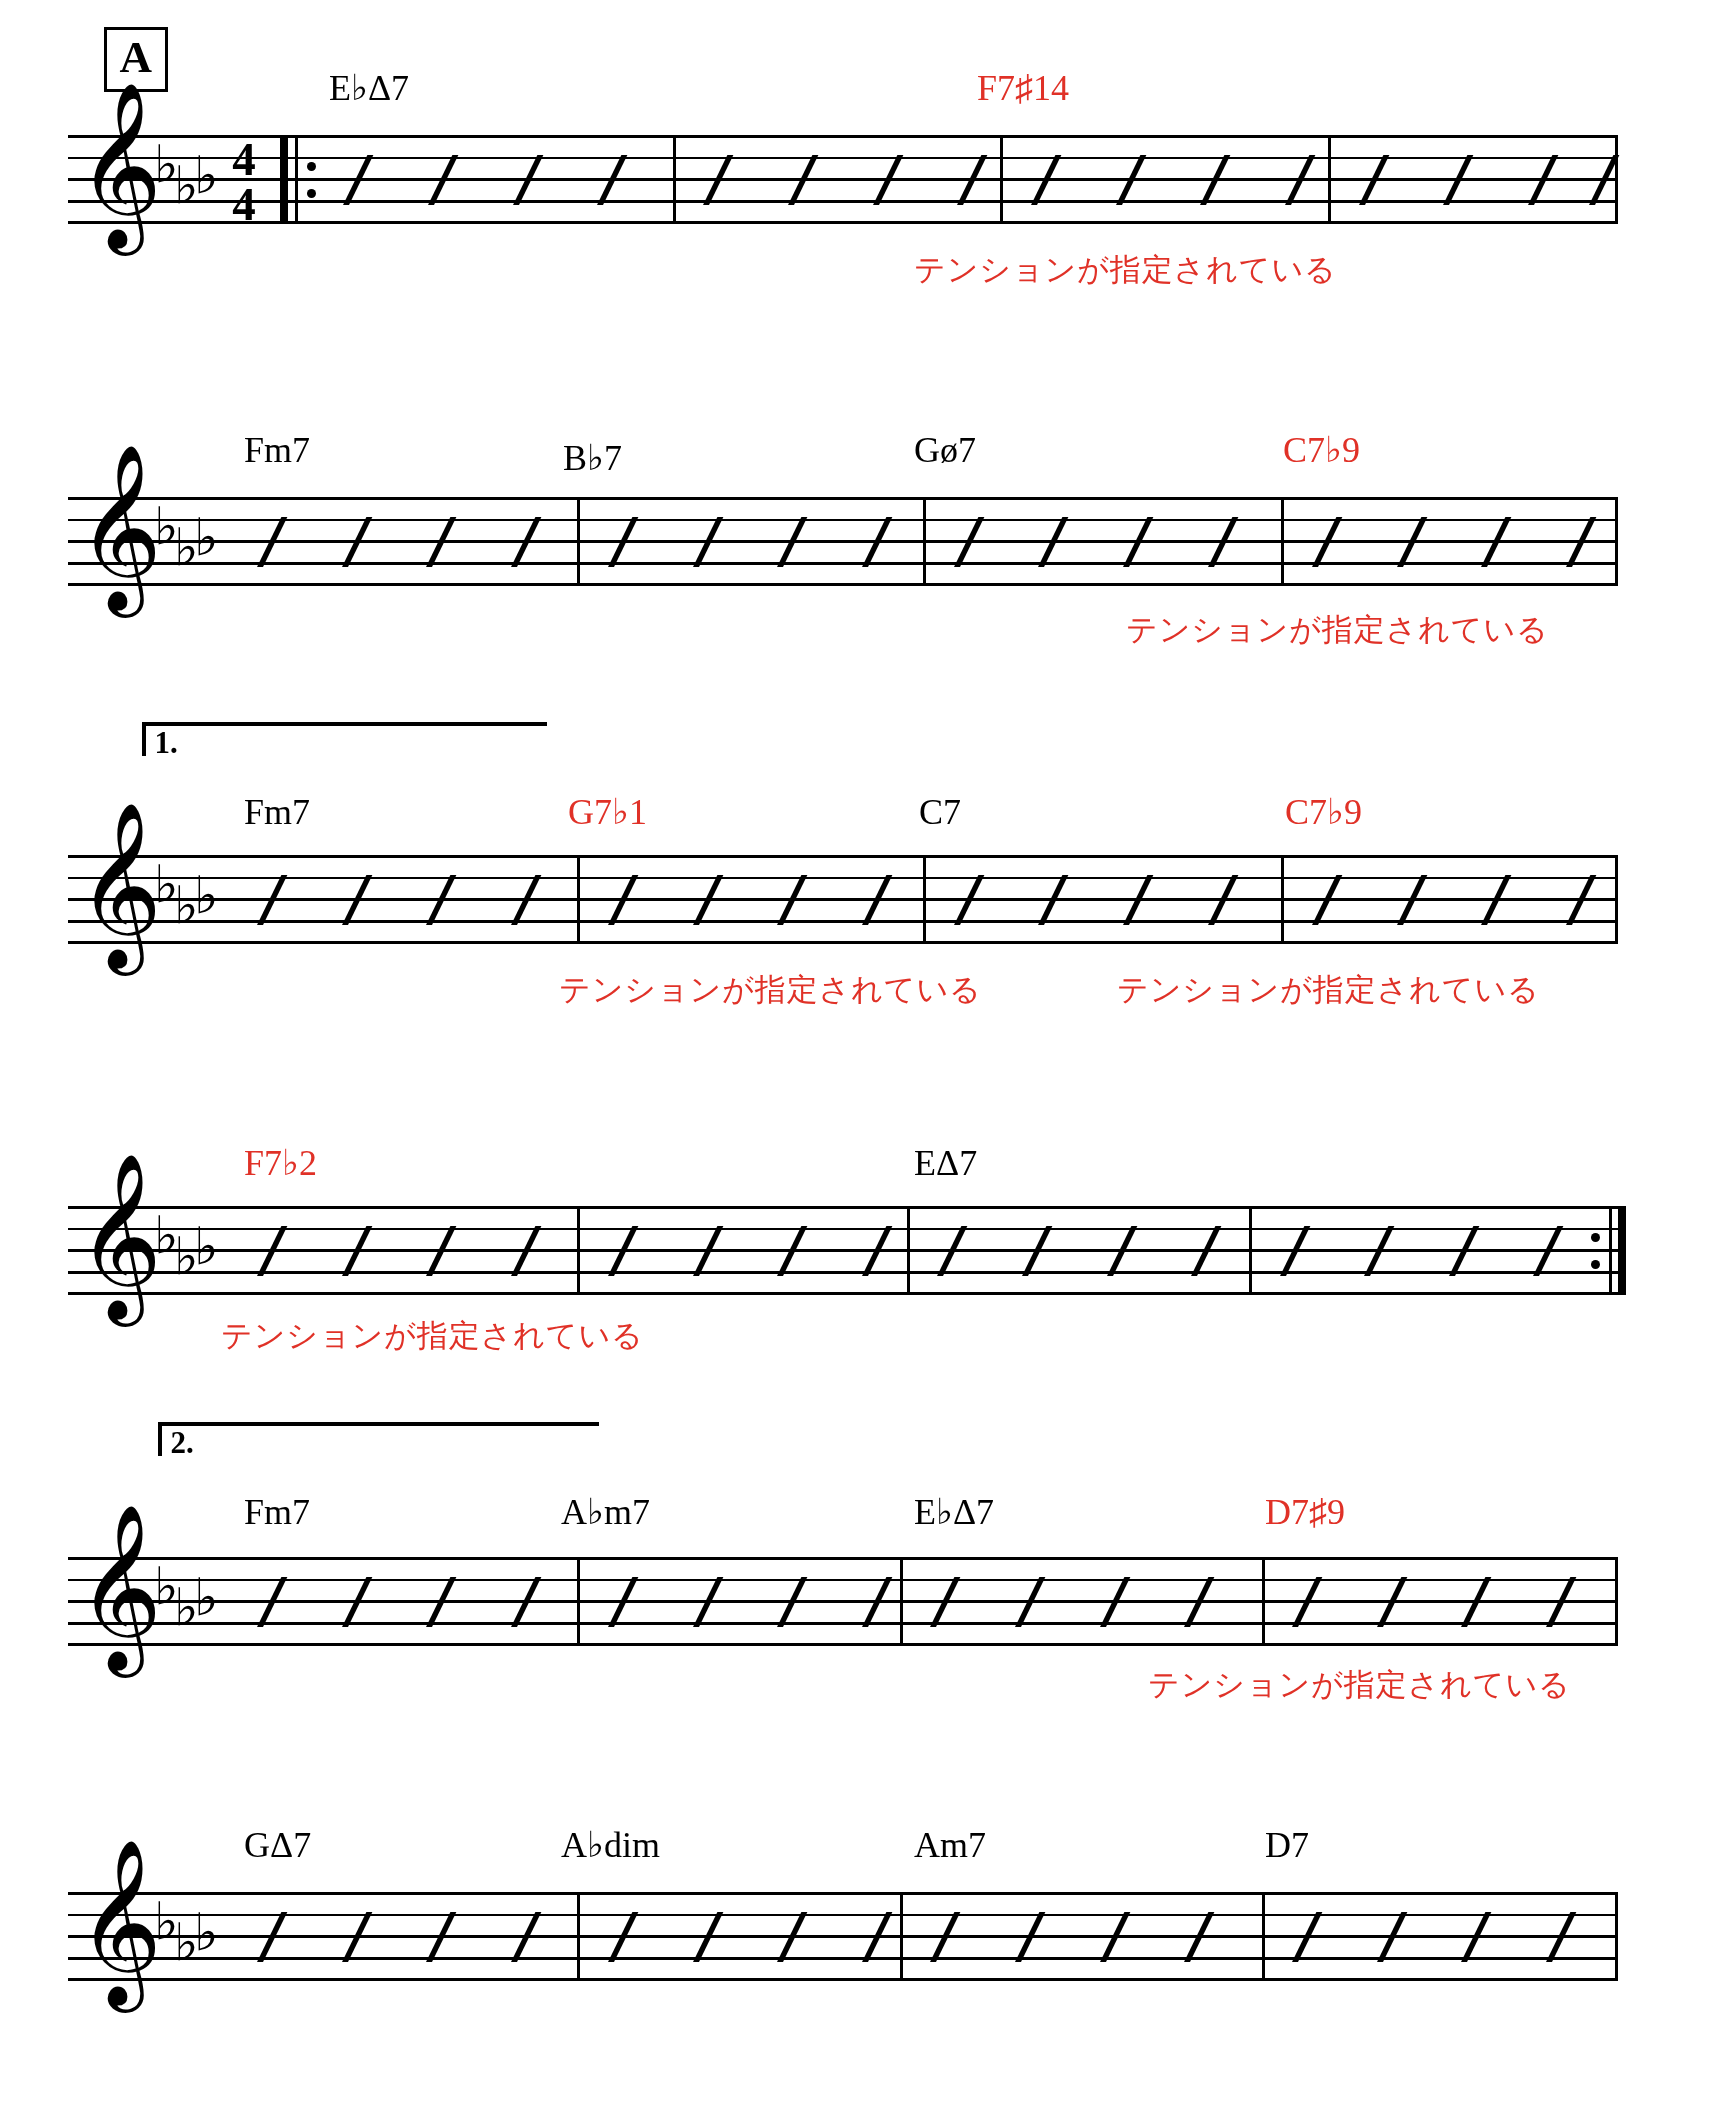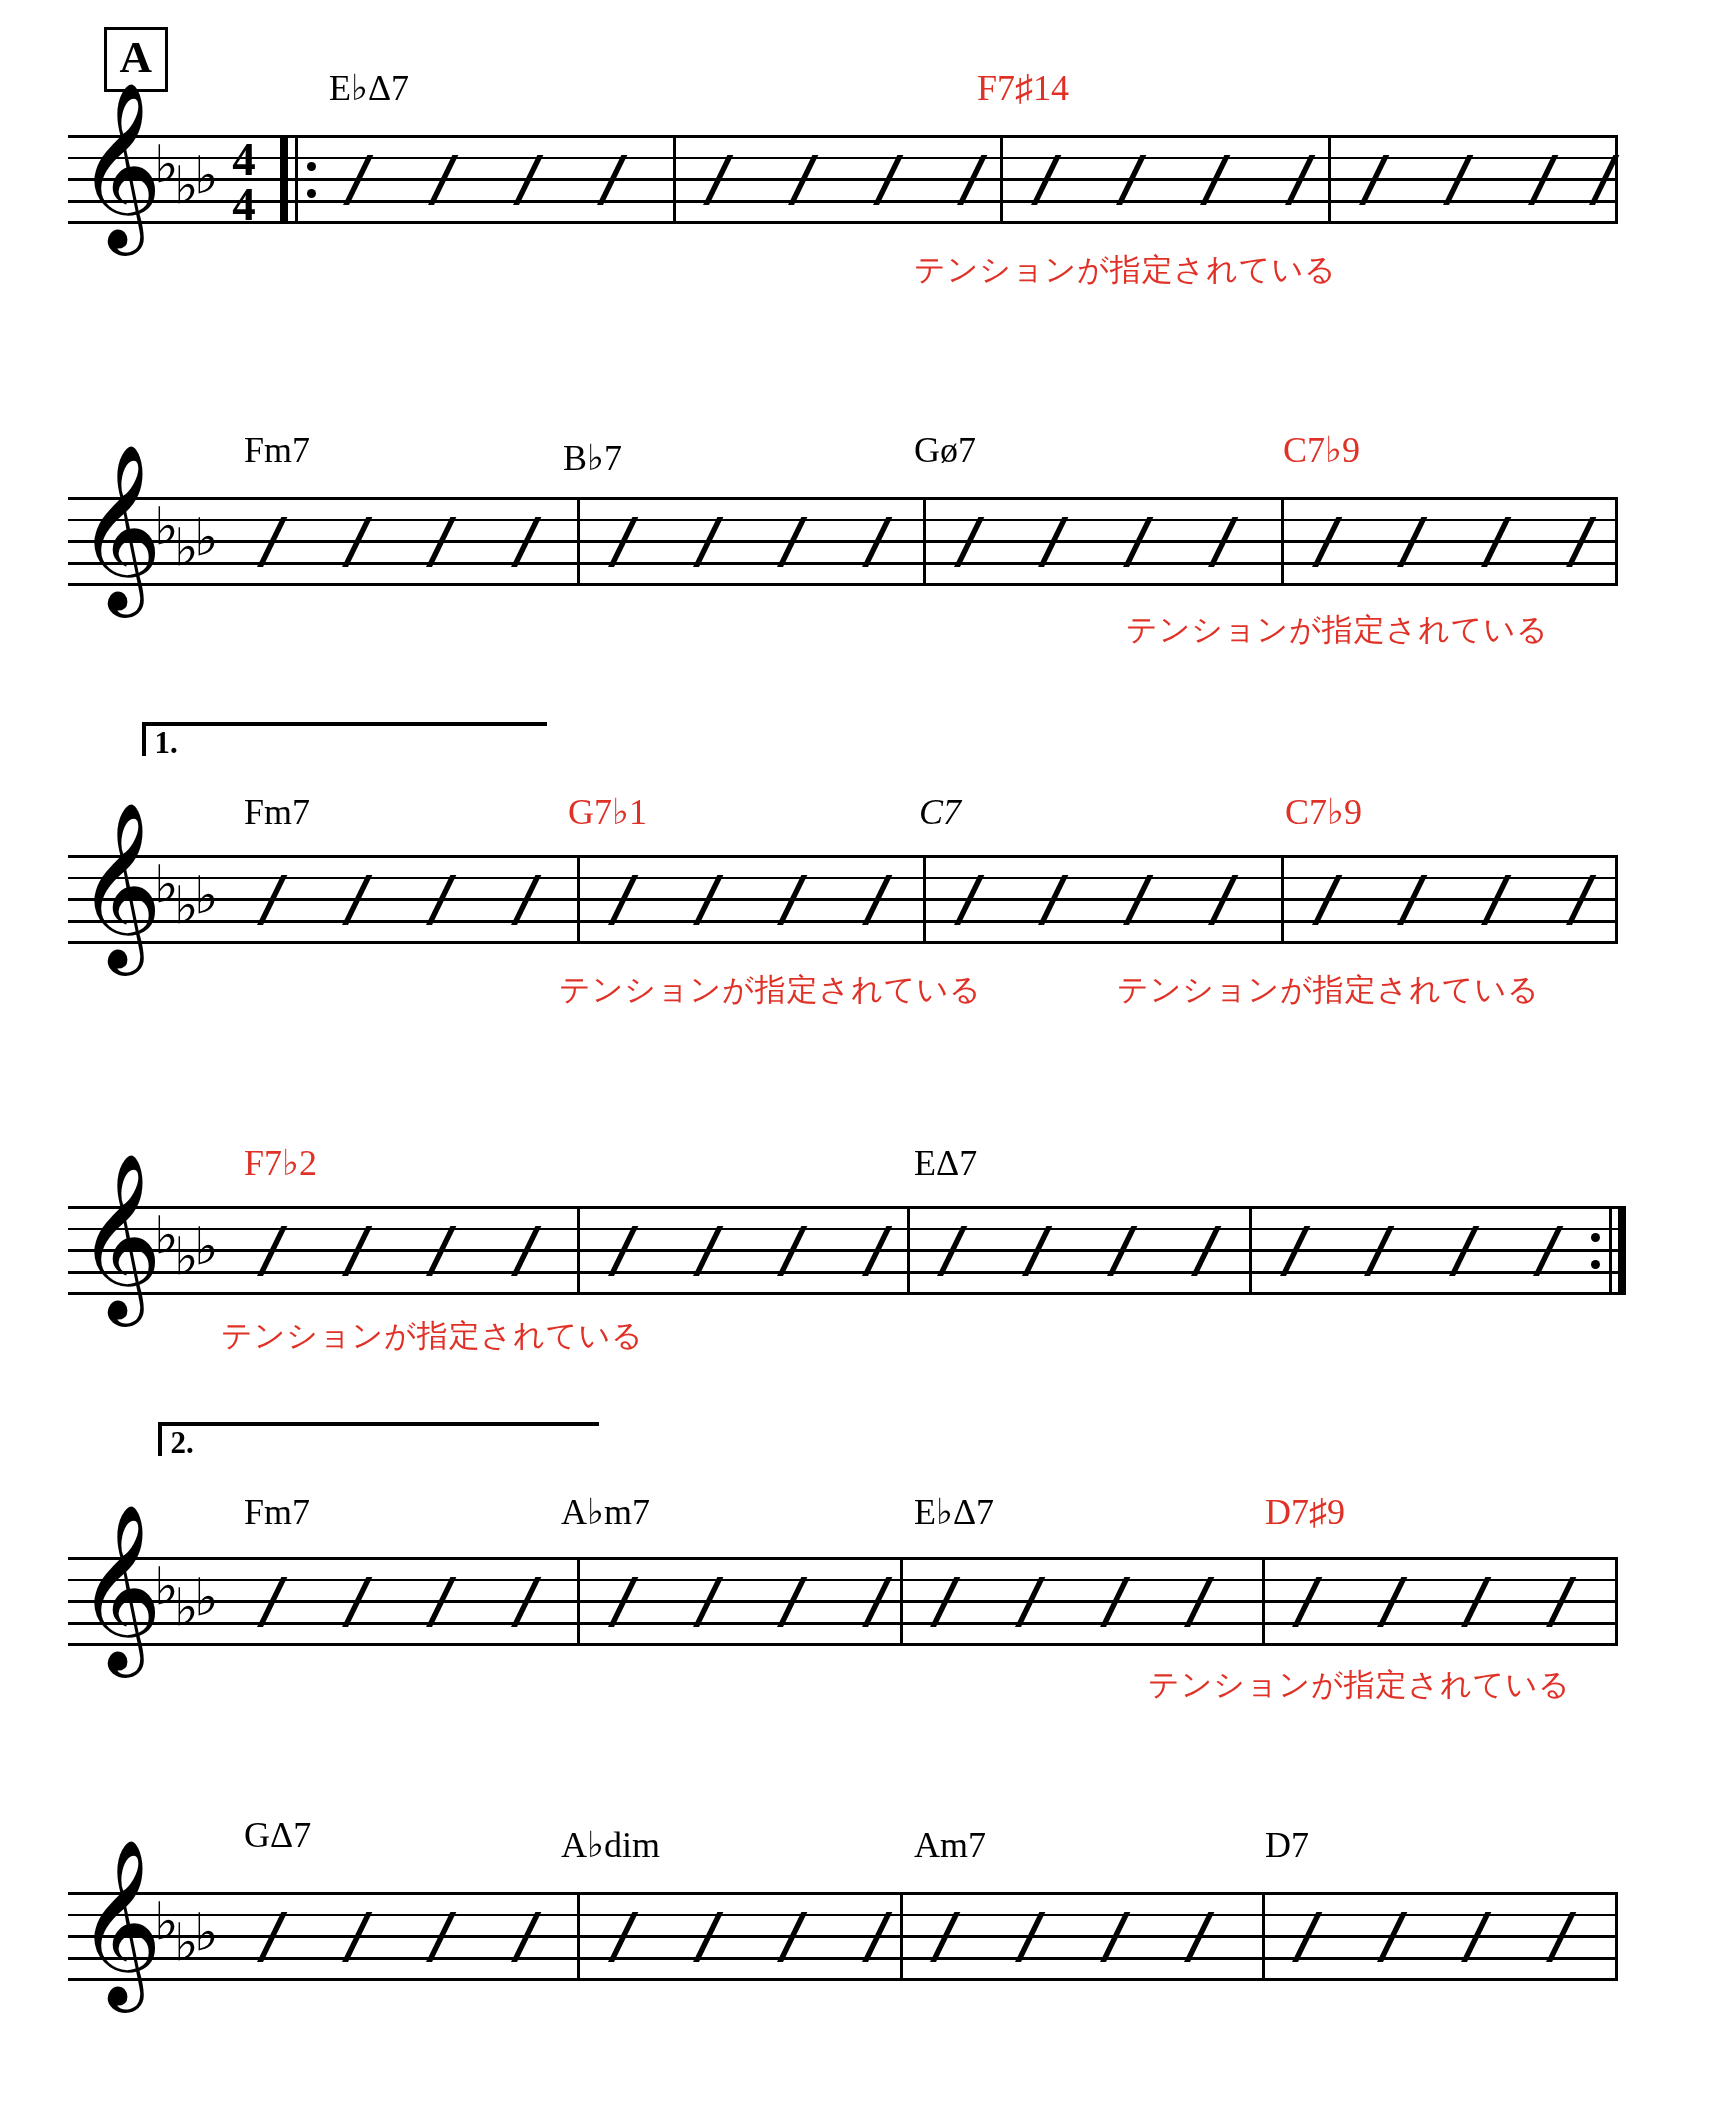--- a/index.html
+++ b/index.html
@@ -315,21 +315,21 @@
   <div class="system" style="top: 684px;">
 
     <div class="volta" style="left: 74px; top: 38px; width: 405px;">
       <div class="vline"></div>
       <div class="vhook"></div>
       <div class="vlabel">1.</div>
     </div>
 
     <div class="chord" style="left: 176px; top: 110px;"><span>Fm7</span></div>
     <div class="chord red" style="left: 500px; top: 110px;"><span>G7♭1</span></div>
-    <div class="chord" style="left: 851px; top: 110px; font-style: italic;"><span>C7</span></div>
+    <div class="chord" style="left: 851px; top: 110px;"><span>C7</span></div>
     <div class="chord red" style="left: 1217px; top: 110px;"><span>C7♭9</span></div>
 
     <div class="staff" style="top: 171px;">
       <div class="sline l0"></div>
       <div class="sline l1"></div>
       <div class="sline l2"></div>
       <div class="sline l3"></div>
       <div class="sline l4"></div>
 
       <div class="clef">𝄞</div>
@@ -465,21 +465,21 @@
       <div class="slash" style="left: 1393px;"></div>
       <div class="slash" style="left: 1478px;"></div>
       <div class="barline" style="left: 1547px;"></div>
     </div>
 
     <div class="note-jp" style="left: 1080px; top: 270px;">テンションが指定されている</div>
   </div>
 
   <div class="system" style="top: 1737px;">
 
-    <div class="chord" style="left: 176px; top: 80px;"><span>GΔ7</span></div>
+    <div class="chord" style="left: 176px; top: 90px;"><span>GΔ7</span></div>
     <div class="chord" style="left: 493px; top: 90px;"><span>A♭dim</span></div>
     <div class="chord" style="left: 846px; top: 90px;"><span>Am7</span></div>
     <div class="chord" style="left: 1197px; top: 90px;"><span>D7</span></div>
 
     <div class="staff" style="top: 155px;">
       <div class="sline l0"></div>
       <div class="sline l1"></div>
       <div class="sline l2"></div>
       <div class="sline l3"></div>
       <div class="sline l4"></div>

